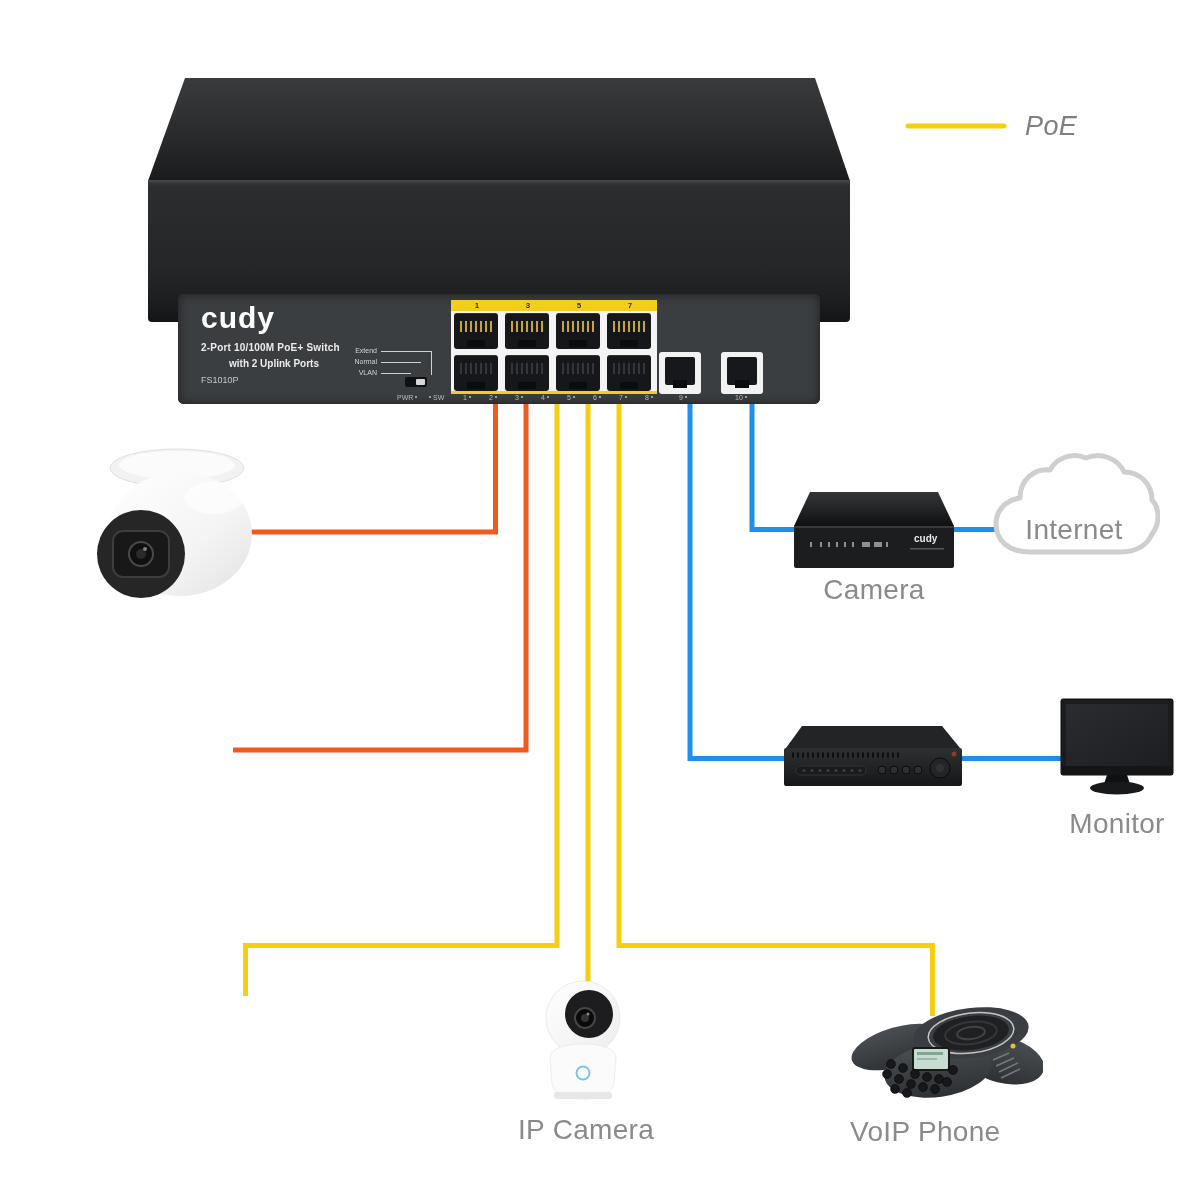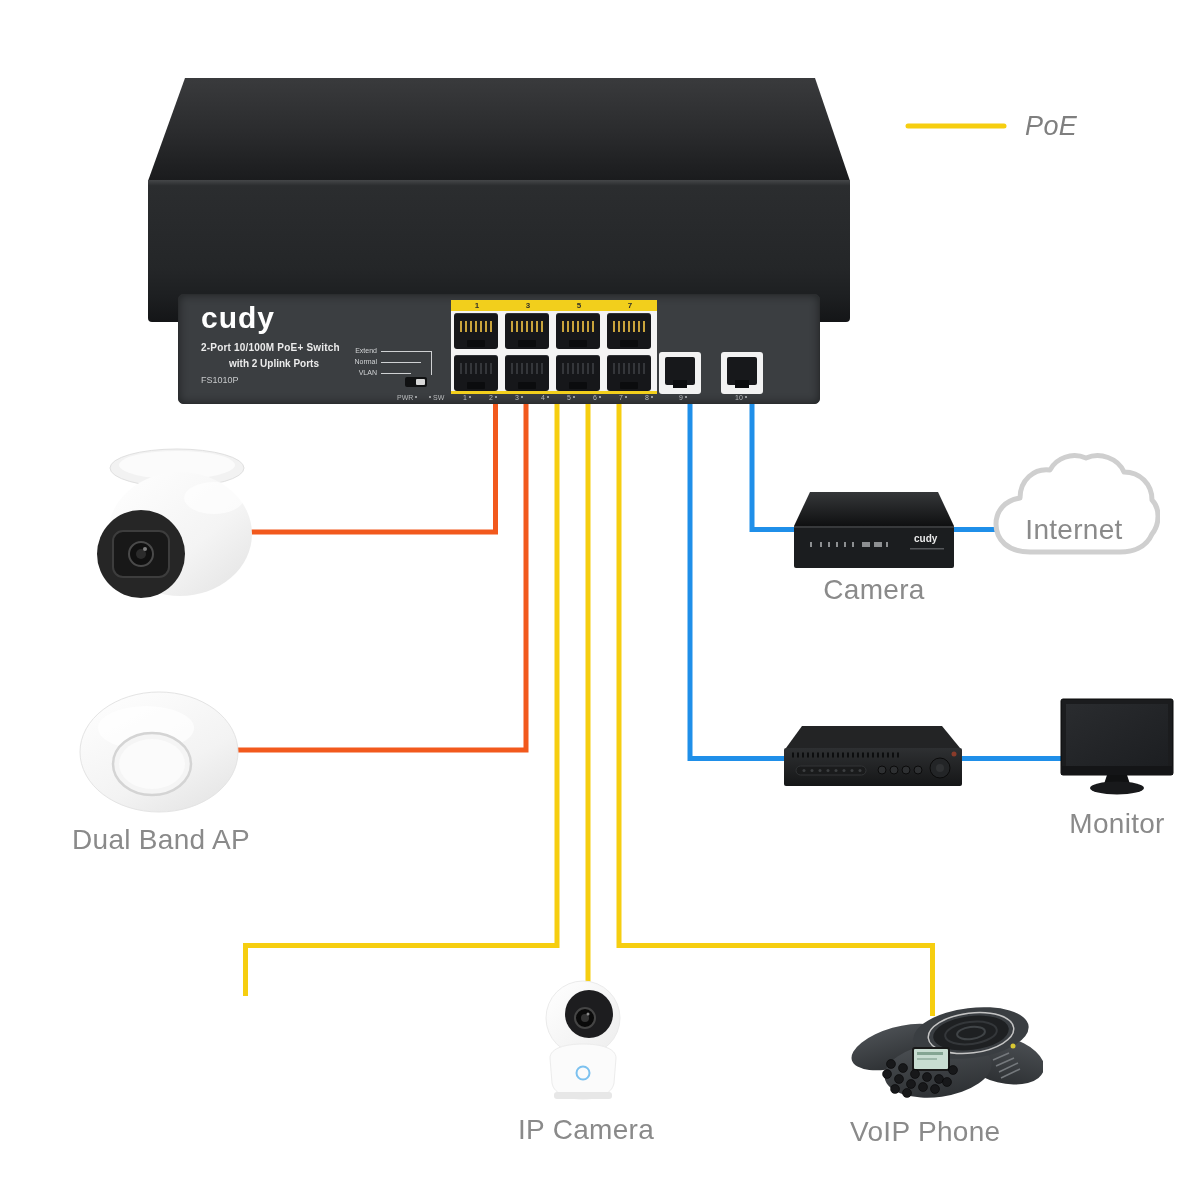--- a/index.html
+++ b/index.html
@@ -194,36 +194,20 @@
       <ellipse cx="92" cy="88" rx="72" ry="62" fill="url(#ptzg)"></ellipse>
       <ellipse cx="126" cy="52" rx="30" ry="16" fill="#ffffff" opacity=".65"></ellipse>
       <circle cx="53" cy="108" r="44" fill="#262626"></circle>
       <rect x="25" y="85" width="56" height="46" rx="10" fill="#181818" stroke="#3d3d3d" stroke-width="2"></rect>
       <circle cx="53" cy="108" r="12" fill="#101010" stroke="#4a4a4a" stroke-width="2"></circle>
       <circle cx="53" cy="108" r="5" fill="#2b2b2b"></circle>
       <circle cx="57" cy="103" r="2" fill="#808080"></circle>
     </svg>
   </div>
 
-  <div class="device" style="left:78px;top:690px;width:170px;height:170px">
-    <svg width="162" height="125" viewBox="0 0 162 125">
-      <defs>
-        <linearGradient id="apg" x1="0" y1="0" x2=".7" y2="1">
-          <stop offset="0" stop-color="#ffffff"></stop>
-            <stop offset=".7" stop-color="#f3f3f3"></stop>
-            <stop offset="1" stop-color="#e7e7e7"></stop>
-        </linearGradient>
-      </defs>
-      <ellipse cx="81" cy="62" rx="79" ry="60" fill="url(#apg)" stroke="#e4e4e4"></ellipse>
-      <ellipse cx="68" cy="38" rx="48" ry="22" fill="#ffffff" opacity=".7"></ellipse>
-      <ellipse cx="74" cy="74" rx="39" ry="31" fill="#f5f5f5" stroke="#d4d4d4" stroke-width="2.5"></ellipse>
-      <ellipse cx="74" cy="74" rx="33" ry="25" fill="#fbfbfb"></ellipse>
-    </svg>
-    <div class="dev-label" style="left:-6px;top:134px">Dual Band AP</div>
-  </div>
 
 
   <div class="device" style="left:526px;top:978px;width:120px;height:170px">
     <svg width="115" height="128" viewBox="0 0 115 128">
       <defs>
         <linearGradient id="ipg" x1="0" y1="0" x2="1" y2="1">
           <stop offset="0" stop-color="#ffffff"></stop>
             <stop offset="1" stop-color="#ededed"></stop>
         </linearGradient>
       </defs>

